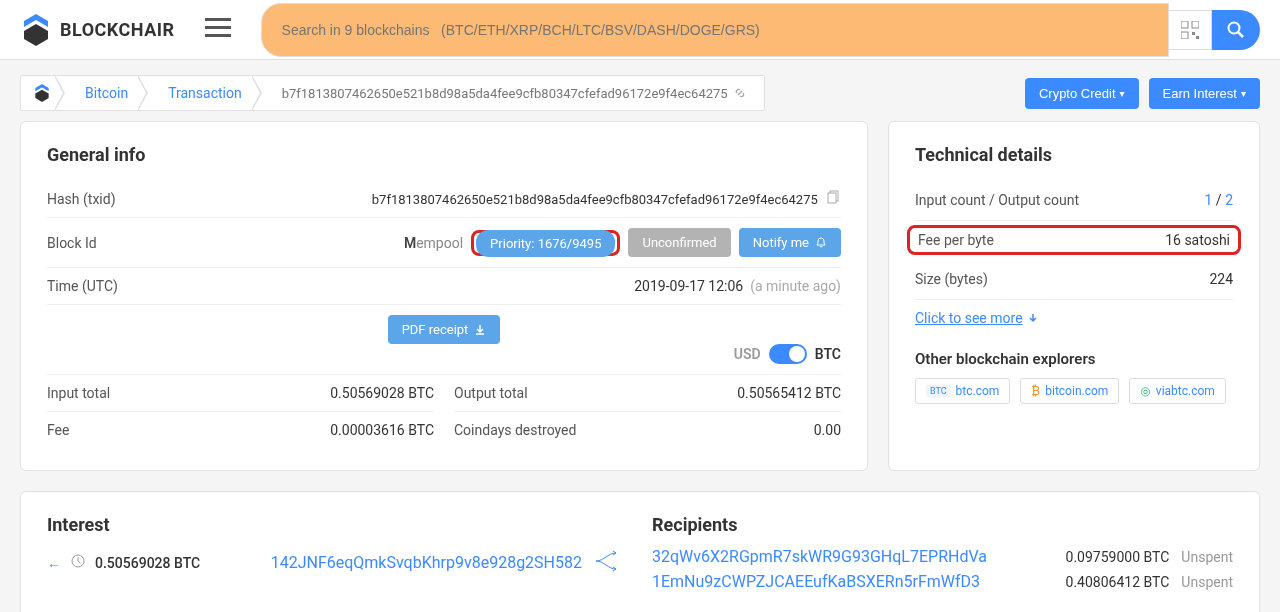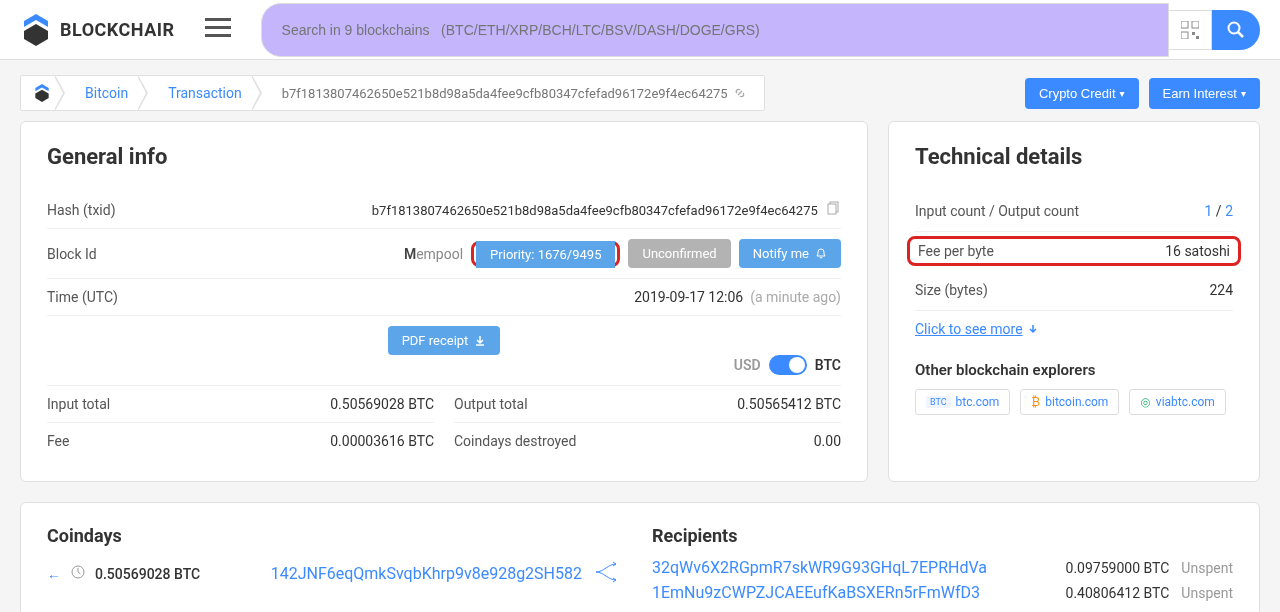--- a/index.html
+++ b/index.html
@@ -2,49 +2,49 @@
 <html><head>
 <meta charset="utf-8">
 <style>
 * { margin: 0; padding: 0; box-sizing: border-box; }
 body { font-family: -apple-system, BlinkMacSystemFont, 'Segoe UI', Roboto, sans-serif; background: #f5f5f5; color: #333; width: 1280px; }
 .header { background: #fff; height: 60px; display: flex; align-items: center; padding: 0 20px; border-bottom: 1px solid #e0e0e0; }
 .logo { display: flex; align-items: center; gap: 8px; font-weight: 700; font-size: 18px; letter-spacing: 0.5px; }
 .logo-svg { width: 32px; height: 36px; }
 .menu-btn { margin-left: 30px; cursor: pointer; }
 .search-wrap { flex: 1; margin-left: 30px; display: flex; align-items: center; }
-.search-input { flex: 1; height: 54px; border: 1px solid #ddd; border-radius: 20px 0 0 20px; padding: 0 20px; font-size: 14px; color: #666; background: #c4b5fd; }
+.search-input { flex: 1; height: 54px; border: 1px solid #ddd; border-radius: 20px 0 0 20px; padding: 0 20px; font-size: 14px; color: #666; background: #fdba74; }
 .qr-btn { height: 40px; padding: 0 12px; border: 1px solid #ddd; border-left: none; background: #fff; display: flex; align-items: center; cursor: pointer; }
 .search-btn { height: 40px; width: 48px; background: #3B8AFF; border-radius: 0 20px 20px 0; display: flex; align-items: center; justify-content: center; cursor: pointer; }
 .breadcrumb-top { display: flex; align-items: center; justify-content: space-between; padding: 15px 20px 10px; }
 .breadcrumb { display: flex; align-items: center; gap: 0; background: #fff; border: 1px solid #e0e0e0; border-radius: 2px; height: 36px; overflow: hidden; }
 .bc-icon { padding: 0 12px; display: flex; align-items: center; }
 .bc-item { padding: 0 18px 0 22px; height: 36px; display: flex; align-items: center; font-size: 14px; position: relative; }
 .bc-item::before { content: ''; position: absolute; left: -8px; top: 0; bottom: 0; width: 16px; border-top: 18px solid transparent; border-bottom: 18px solid transparent; border-left: 10px solid #e0e0e0; }
 .bc-item::after { content: ''; position: absolute; left: -9px; top: 1px; bottom: 1px; border-top: 17px solid transparent; border-bottom: 17px solid transparent; border-left: 9px solid #fff; }
 .bc-link { color: #3B8AFF; cursor: pointer; }
 .bc-hash { color: #777; font-size: 13px; display: flex; align-items: center; gap: 6px; }
 .top-buttons { display: flex; gap: 10px; }
 .top-btn { background: #3B8AFF; color: #fff; border: none; border-radius: 4px; padding: 8px 14px; font-size: 13px; cursor: pointer; display: flex; align-items: center; gap: 4px; }
 .top-btn::after { content: '▾'; font-size: 10px; }
 .main { display: flex; gap: 20px; padding: 0 20px 20px; }
 .card { background: #fff; border: 1px solid #e0e0e0; border-radius: 6px; padding: 22px 26px; }
 .card-left { flex: 1; }
 .card-right { width: 372px; }
-.card h2 { font-size: 22px; font-weight: 700; margin-bottom: 22px; color: #333; }
+.card h2 { font-size: 18px; font-weight: 700; margin-bottom: 15px; color: #333; }
 .row { display: flex; align-items: center; padding: 10px 0; font-size: 14px; border-bottom: 1px solid #f0f0f0; }
 .row:last-of-type { border-bottom: none; }
 .row .lbl { color: #555; }
 .row .val { margin-left: auto; text-align: right; color: #333; }
 .hash-val { font-size: 13px; color: #555; }
 .copy-icon { margin-left: 6px; color: #aaa; cursor: pointer; }
 .block-row .block-controls { margin-left: auto; display: flex; gap: 8px; align-items: center; }
 .mempool { color: #888; font-size: 14px; }
 .mempool b { color:#444; font-weight:600;}
-.prio { background: #5BA5E8; color: #fff; padding: 6px 14px; border-radius: 0; font-size: 13px; text-align: right; }
+.prio { background: #5BA5E8; color: #fff; padding: 6px 14px; border-radius: 12px; font-size: 13px; text-align: right; }
 .prio-hl { border: 3px solid #d22; border-radius: 8px; padding: 2px; }
 .unconf { background: #B3B3B3; color: #fff; padding: 7px 14px; border-radius: 4px; font-size: 13px; }
 .notify { background: #5BA5E8; color: #fff; padding: 7px 14px; border-radius: 4px; font-size: 13px; cursor: pointer; display: flex; align-items: center; gap: 6px; }
 .time-val { color: #555; font-size: 14px; }
 .time-val .rel { color: #aaa; }
 .pdf-btn { background: #5BA5E8; color: #fff; padding: 7px 14px; border-radius: 4px; font-size: 13px; cursor: pointer; display: inline-flex; align-items: center; gap: 6px; }
 .currency-row { display: flex; align-items: center; padding: 10px 0; border-bottom: 1px solid #f0f0f0; flex-direction: column;}
 .toggle-wrap { margin-left: auto; display: flex; align-items: center; gap: 8px; font-size: 14px; font-weight: 600; }
 .toggle { width: 38px; height: 20px; background: #3B8AFF; border-radius: 10px; position: relative; cursor: pointer; }
 .toggle::after { content: ''; position: absolute; width: 16px; height: 16px; background: #fff; border-radius: 50%; top: 2px; right: 2px; }
@@ -253,21 +253,21 @@
           <span style="color:#2bb673">◎</span>
           <span>viabtc.com</span>
         </span>
     </div>
   </div>
 </div>
 
 <div class="card sr-card">
   <div class="sr-grid">
     <div class="sr-col">
-      <h3>Coindays</h3>
+      <h3>Interest</h3>
       <div class="sender-row">
         <span class="arrow-back">←</span>
         <span class="clock-icon">
           <svg width="14" height="14" viewBox="0 0 14 14">
               <circle cx="7" cy="7" r="6" fill="none" stroke="#999"></circle>
               <path d="M7 3v4l2.5 2" fill="none" stroke="#999"></path>
             </svg>
         </span>
         <span style="font-weight:500">0.50569028 BTC</span>
         <span class="sender-right-wrap">

